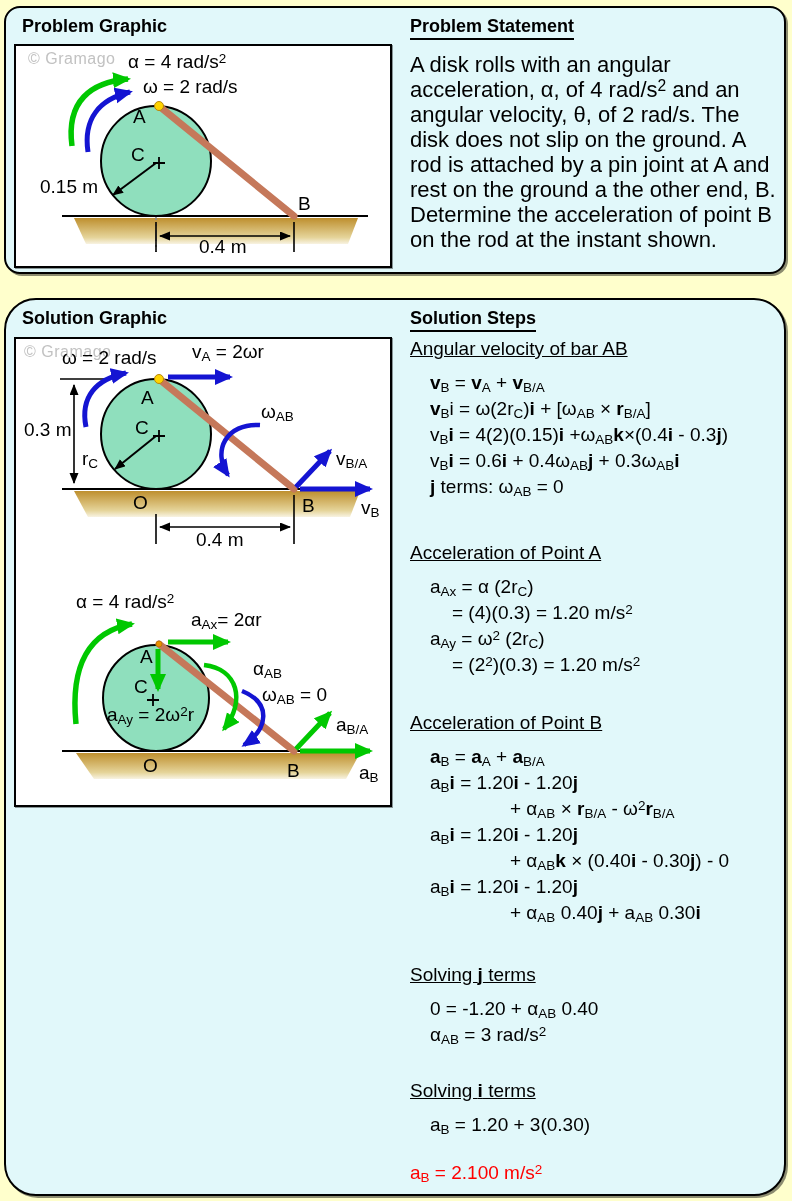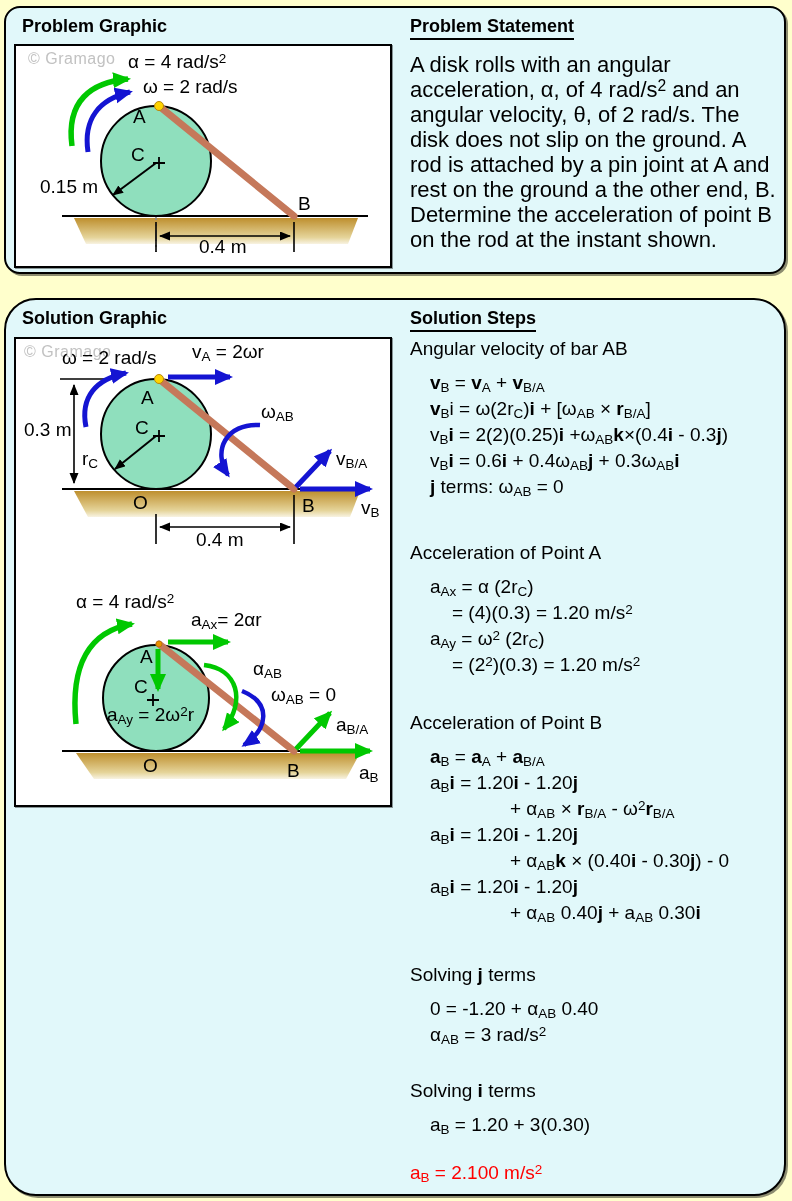--- a/index.html
+++ b/index.html
@@ -25,21 +25,21 @@
   #gbox1{left:8px;top:36px;width:374px;height:220px;}
   #gbox2{left:8px;top:37px;width:374px;height:466px;}
   .gbox svg{position:absolute;left:0;top:0;width:100%;height:100%;}
   .dl{position:absolute;font-size:19px;line-height:20px;white-space:nowrap;}
   .wm{position:absolute;font-size:16px;line-height:18px;color:#C2C2C2;letter-spacing:0.5px;white-space:nowrap;}
   sub{font-size:71%;position:relative;top:0.22em;vertical-align:baseline;line-height:0;}
   sup{font-size:71%;position:relative;top:-0.38em;vertical-align:baseline;line-height:0;}
   .sb{font-weight:bold;}
   .stmt{position:absolute;left:404px;top:44px;width:366px;font-size:22px;line-height:25px;}
   #steps{position:absolute;left:404px;top:36px;width:372px;font-size:19px;}
-  .sec-header{line-height:26px;margin-bottom:8px;}
+  .sec-header{line-height:26px;margin-bottom:8px;text-decoration:underline;}
   .eq{line-height:26px;}
   .ind1{padding-left:20px;}
   .ind2{padding-left:42px;}
   .ind3{padding-left:100px;}
   .sec1{margin-top:40px;}
   .sec2{margin-top:32px;}
   .sec3{margin-top:36px;}
   .sec4{margin-top:30px;}
   #answer{margin-top:22px;line-height:26px;color:var(--answer,#FF0000);}
   
@@ -182,35 +182,35 @@
     <div class="dl" style="left:320px;top:110px"><span>v</span><sub>B/A</sub></div>
     <div class="dl" style="left:345px;top:159px"><span>v</span><sub>B</sub></div>
     <div class="dl" style="left:180px;top:191px">0.4 m</div>
 
     <div class="dl" style="left:60px;top:253px"><span>α = 4 rad/s</span><sup>2</sup></div>
     <div class="dl" style="left:175px;top:271px"><span>a</span><sub>Ax</sub><span>= 2αr</span></div>
     <div class="dl" style="left:124px;top:308px">A</div>
     <div class="dl" style="left:118px;top:338px">C</div>
     <div class="dl" style="left:91px;top:366px"><span>a</span><sub>Ay</sub><span> = 2ω</span><sup>2</sup><span>r</span></div>
     <div class="dl" style="left:237px;top:320px"><span>α</span><sub>AB</sub></div>
-    <div class="dl" style="left:255px;top:346px"><span>ω</span><sub>AB</sub><span> = 0</span></div>
+    <div class="dl" style="left:246px;top:346px"><span>ω</span><sub>AB</sub><span> = 0</span></div>
     <div class="dl" style="left:320px;top:376px"><span>a</span><sub>B/A</sub></div>
     <div class="dl" style="left:343px;top:424px"><span>a</span><sub>B</sub></div>
     <div class="dl" style="left:127px;top:417px">O</div>
     <div class="dl" style="left:271px;top:422px">B</div>
   </div>
 
   <div class="utitle">Solution Steps</div>
   <div id="steps">
 
   <div class="sec sec0">
         <div class="sec-header"><span>Angular velocity of bar AB</span></div>
         <div class="eq ind1"><span class="sb">v</span><sub>B</sub><span> = </span><span class="sb">v</span><sub>A</sub><span> + </span><span class="sb">v</span><sub>B/A</sub></div>
         <div class="eq ind1"><span class="sb">v</span><sub>B</sub><span>i = ω(2r</span><sub>C</sub><span>)</span><span class="sb">i</span><span> + [ω</span><sub>AB</sub><span> × </span><span class="sb">r</span><sub>B/A</sub><span>]</span></div>
-        <div class="eq ind1"><span>v</span><sub>B</sub><span class="sb">i</span><span> = 2(2)(0.25)</span><span class="sb">i</span><span> +ω</span><sub>AB</sub><span class="sb">k</span><span>×(0.4</span><span class="sb">i</span><span> - 0.3</span><span class="sb">j</span><span>)</span></div>
+        <div class="eq ind1"><span>v</span><sub>B</sub><span class="sb">i</span><span> = 4(2)(0.15)</span><span class="sb">i</span><span> +ω</span><sub>AB</sub><span class="sb">k</span><span>×(0.4</span><span class="sb">i</span><span> - 0.3</span><span class="sb">j</span><span>)</span></div>
         <div class="eq ind1"><span>v</span><sub>B</sub><span class="sb">i</span><span> = 0.6</span><span class="sb">i</span><span> + 0.4ω</span><sub>AB</sub><span class="sb">j</span><span> + 0.3ω</span><sub>AB</sub><span class="sb">i</span></div>
         <div class="eq ind1"><span class="sb">j</span><span> terms: ω</span><sub>AB</sub><span> = 0</span></div>
       </div>
       <div class="sec sec1">
         <div class="sec-header"><span>Acceleration of Point A</span></div>
         <div class="eq ind1"><span>a</span><sub>Ax</sub><span> = α (2r</span><sub>C</sub><span>)</span></div>
         <div class="eq ind2"><span>= (4)(0.3) = 1.20 m/s</span><sup>2</sup></div>
         <div class="eq ind1"><span>a</span><sub>Ay</sub><span> = ω</span><sup>2</sup><span> (2r</span><sub>C</sub><span>)</span></div>
         <div class="eq ind2"><span>= (2</span><sup>2</sup><span>)(0.3) = 1.20 m/s</span><sup>2</sup></div>
       </div>

